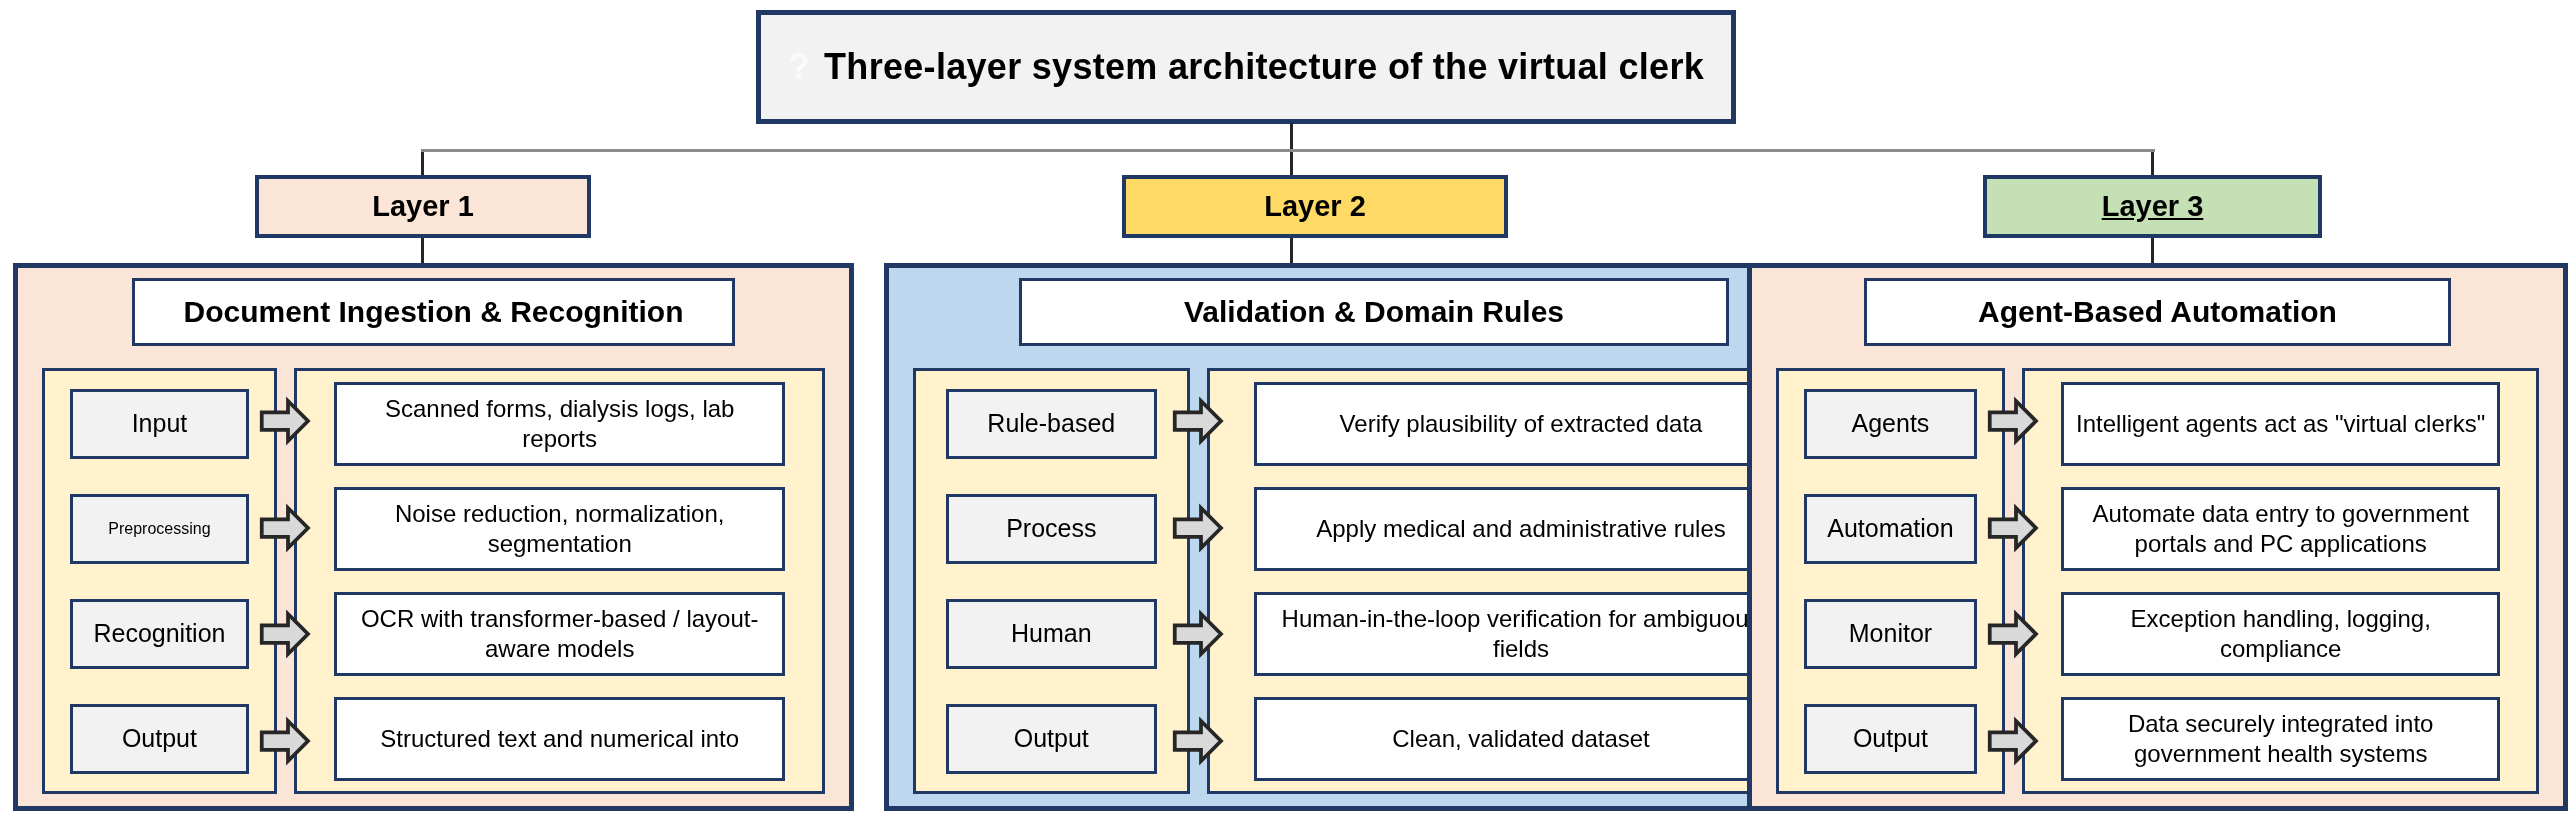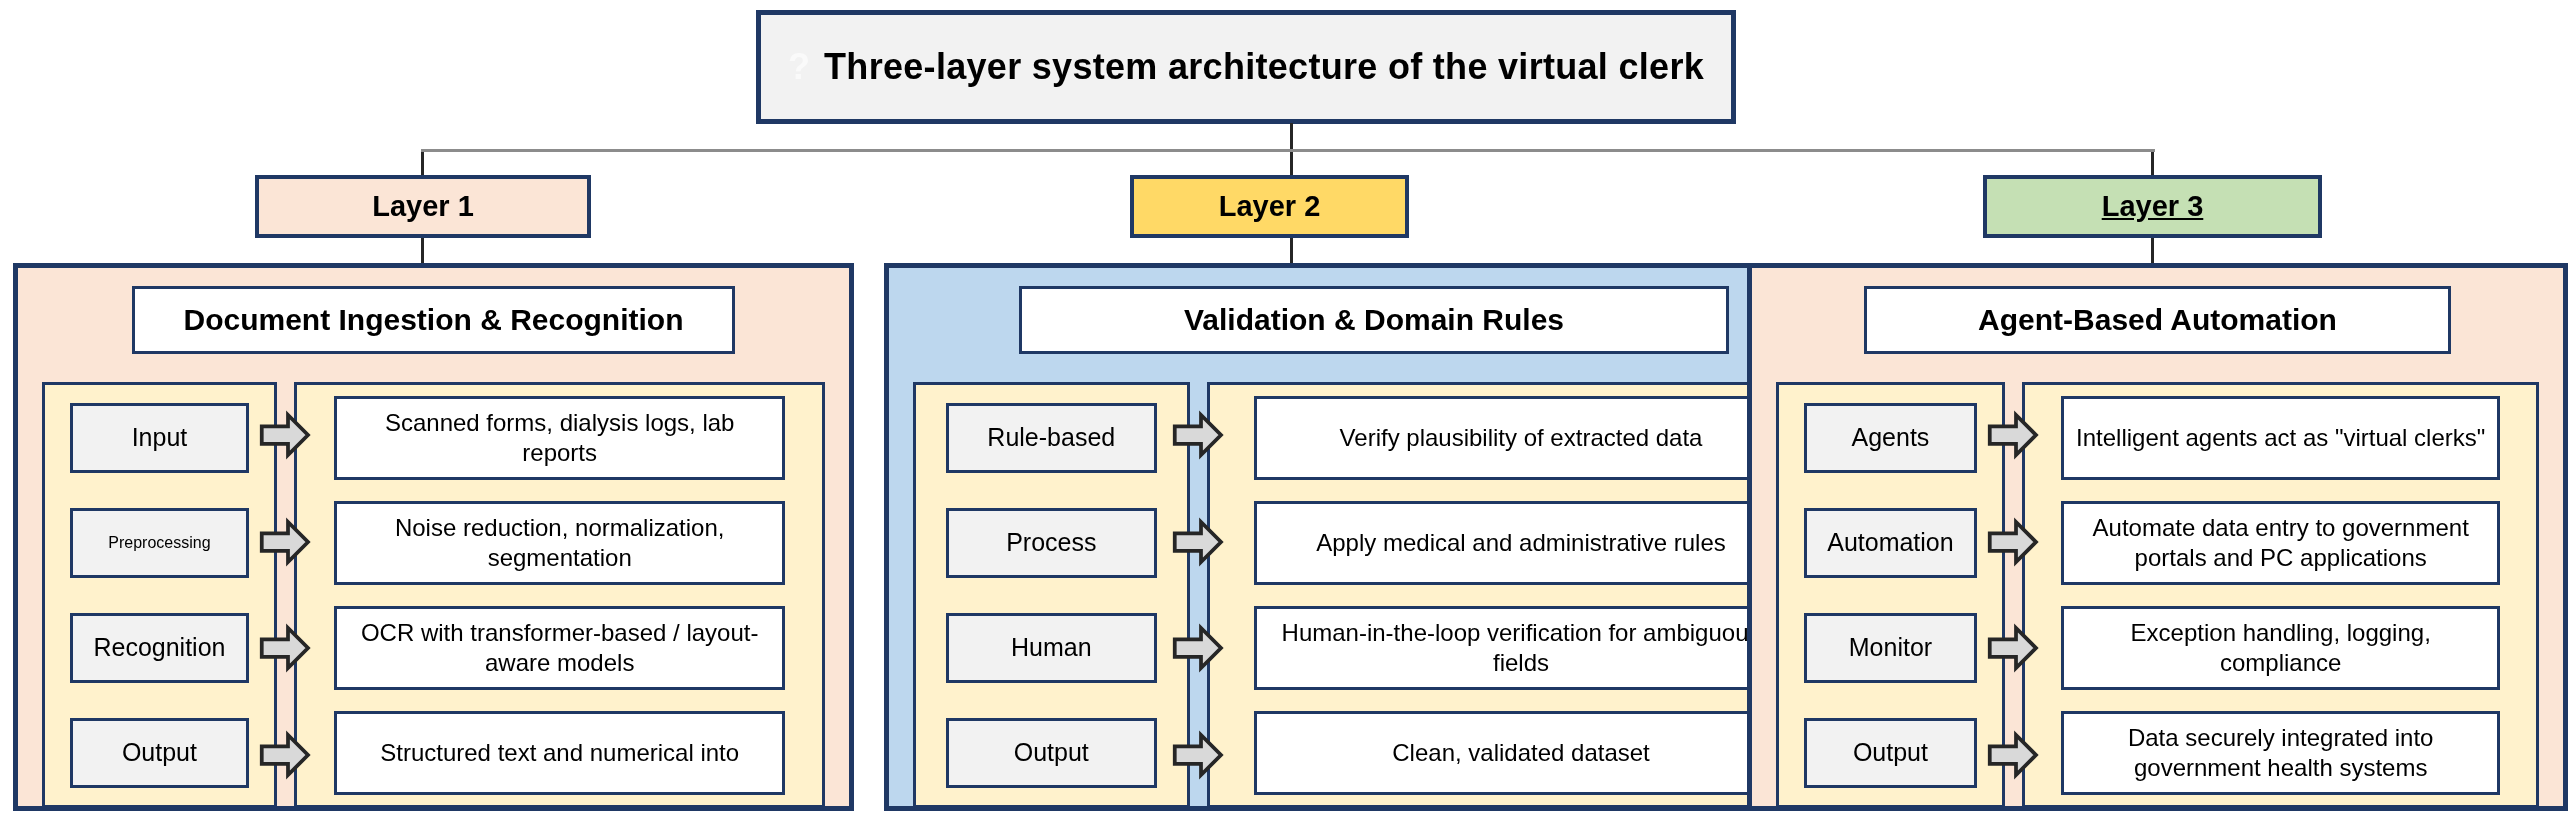--- a/index.html
+++ b/index.html
@@ -36,38 +36,38 @@
   .c-p2{left:1290px;top:237px;width:2.5px;height:27.6px;}
   .c-p3{left:2151px;top:237px;width:2.5px;height:27.6px;}
   
   .layer-label{
     position:absolute;top:175px;height:63px;
     border:4.4px solid var(--navy);box-sizing:border-box;
     display:flex;align-items:center;justify-content:center;
     font-weight:bold;font-size:29px;
   }
   .label-0{left:255px;width:336px;}
-  .label-1{left:1122px;width:279px;margin-left:8px;}
+  .label-1{left:1122px;width:386px;}
   .label-2{left:1983px;width:339px;text-decoration:underline;}
   
   .panel{
     position:absolute;top:263px;height:548px;
     border:5px solid var(--navy);box-sizing:border-box;
     padding:10px 24px 20.7px;
   }
   .panel-0{left:13px;width:841px;}
   .panel-1{left:884px;width:980px;}
   .panel-2{left:1747px;width:821px;}
   .header-box{
-    height:68px;width:77%;margin:8px auto;background:#ffffff;
+    height:68px;width:77%;margin:0 auto;background:#ffffff;
     border:3.8px solid var(--navy);box-sizing:border-box;
     display:flex;align-items:center;justify-content:center;
     font-weight:bold;font-size:30px;
   }
-  .content{position:relative;margin-top:28px;height:426px;display:flex;gap:17.5px;}
+  .content{position:relative;margin-top:22px;height:426px;display:flex;gap:17.5px;}
   .col{
     background:var(--col-bg);border:3.8px solid var(--navy);box-sizing:border-box;
     height:100%;display:flex;flex-direction:column;
     justify-content:space-around;align-items:center;
   }
   .col-left{width:30%;}
   .col-right{flex:1;}
   .tag-box{
     width:78%;height:70px;flex:none;background:var(--tag-bg);
     border:3.1px solid var(--navy);box-sizing:border-box;

